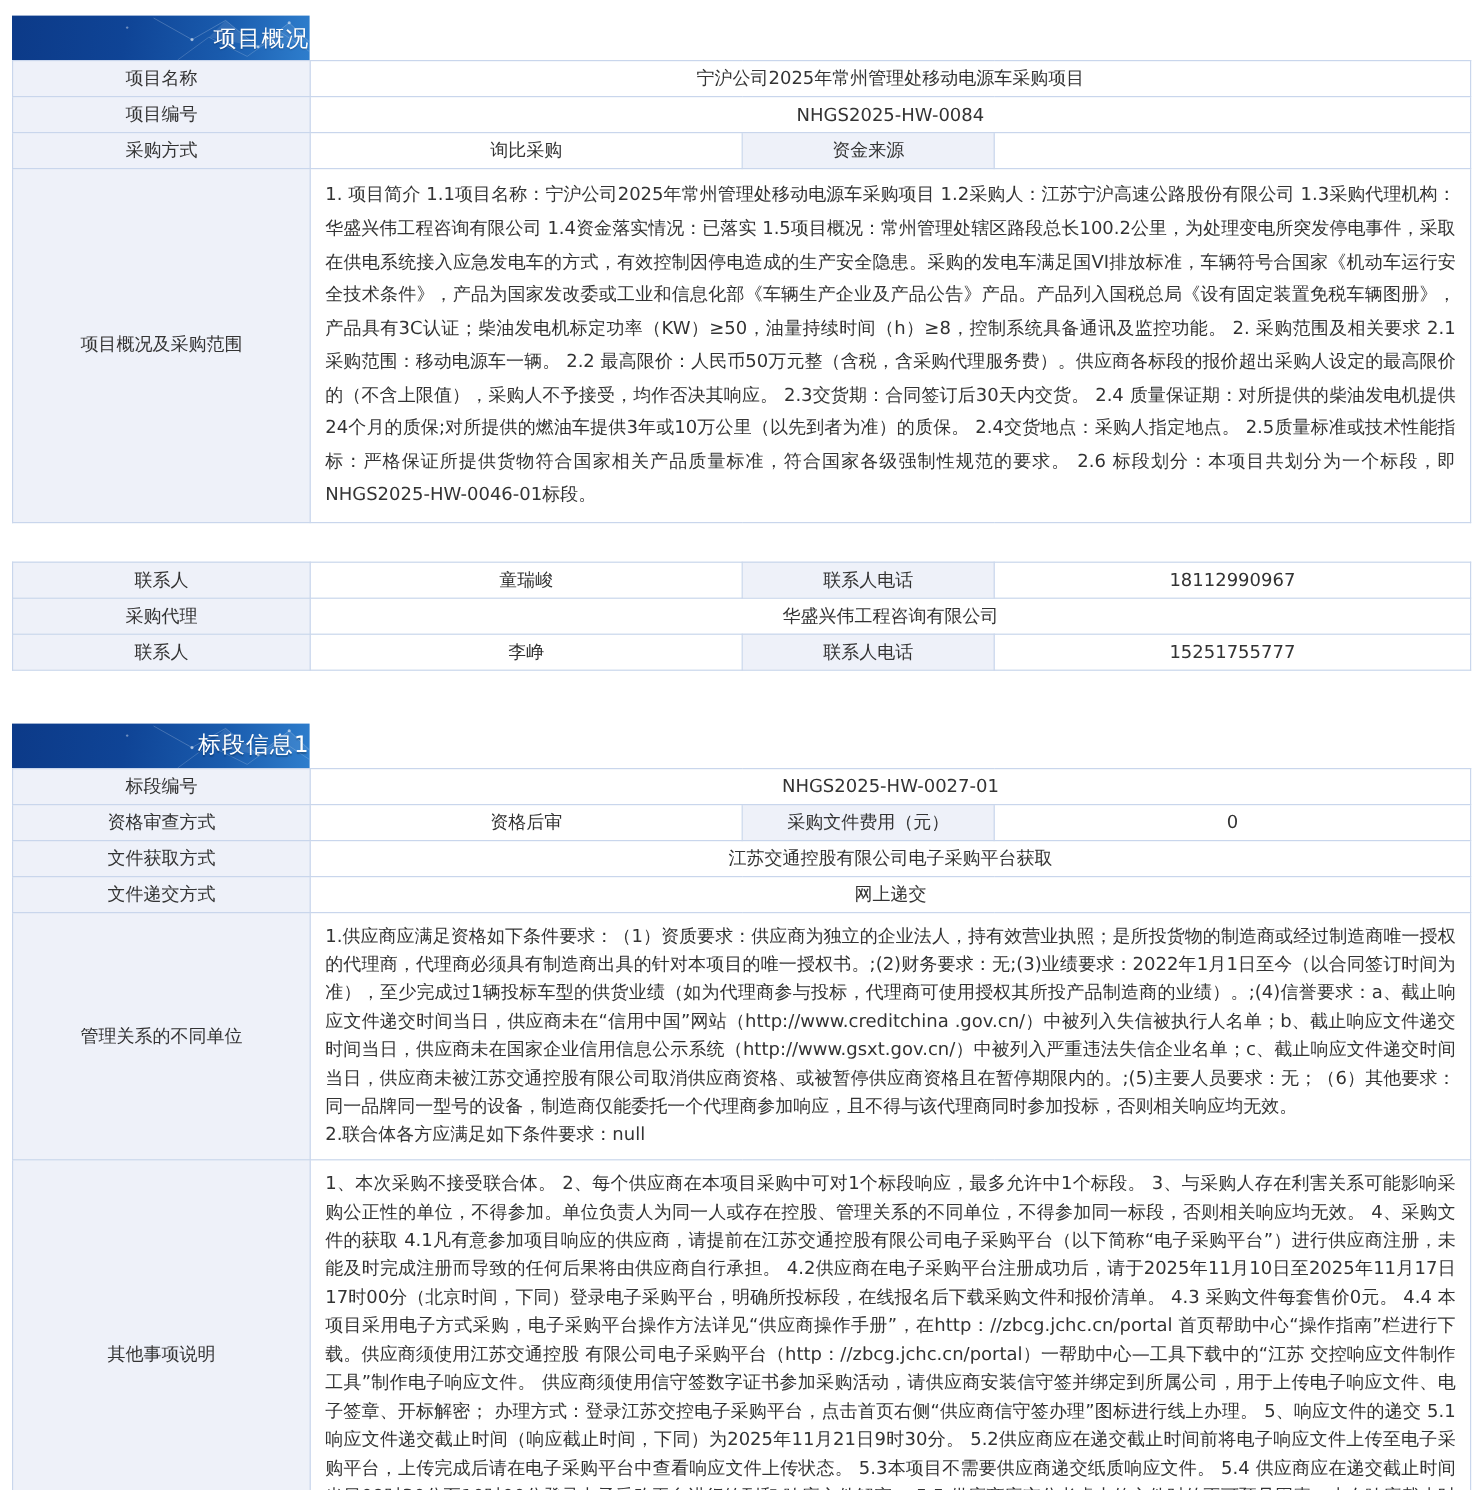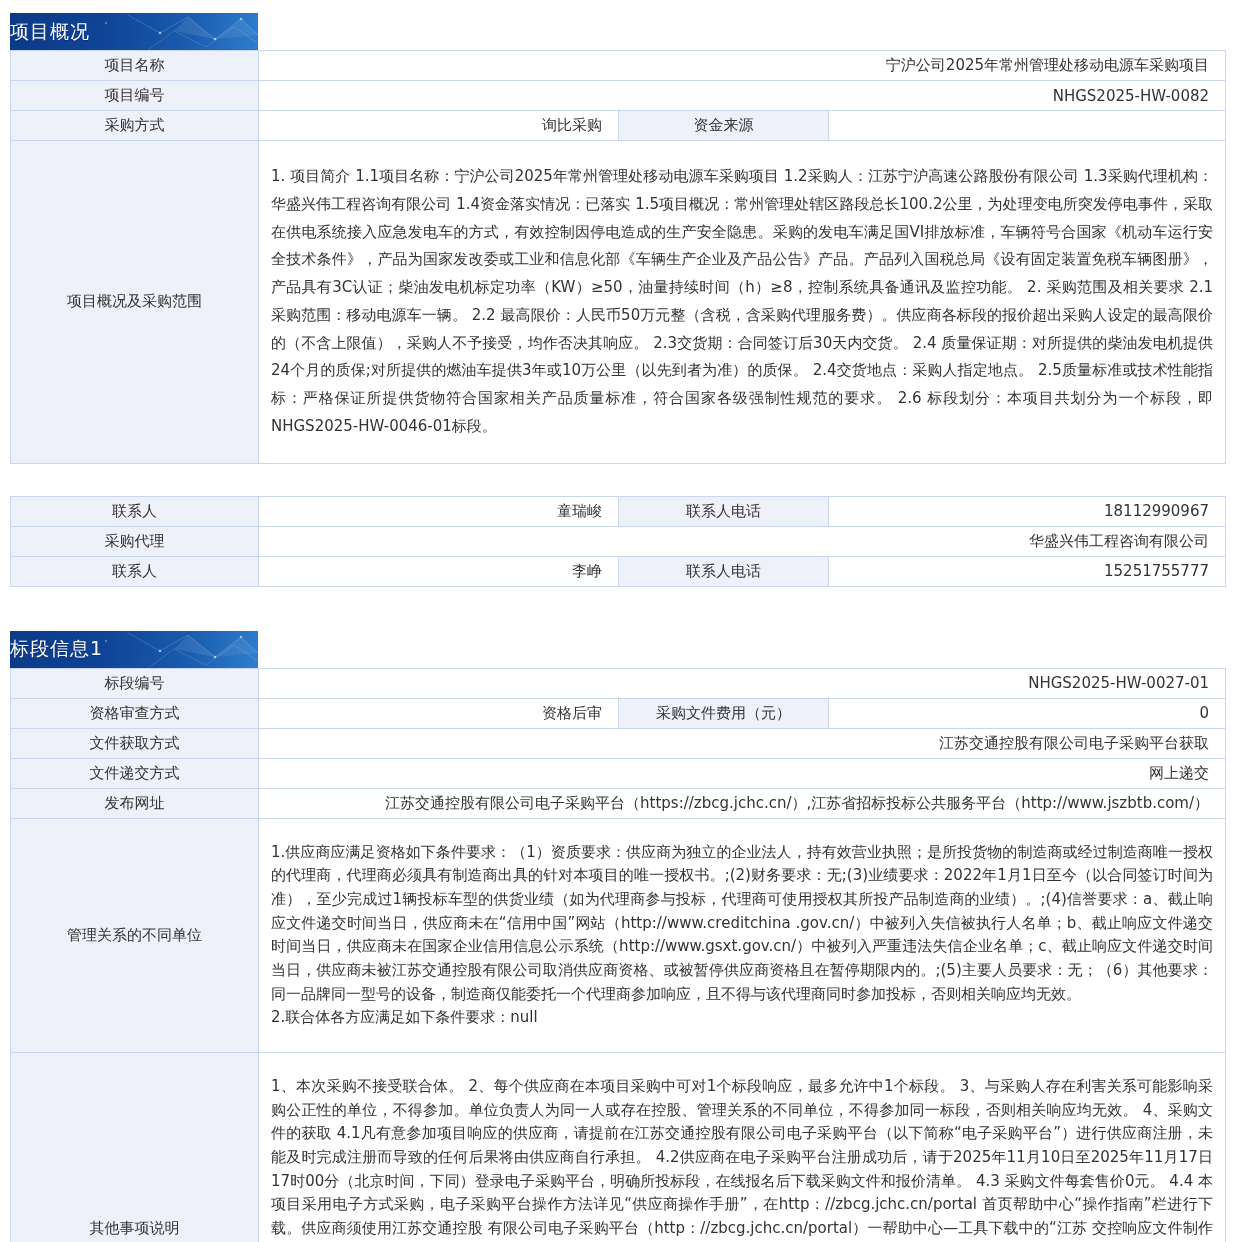--- a/index.html
+++ b/index.html
@@ -11,21 +11,21 @@
   }
   .page { padding:13px 10px 10px 10px; }
 
   .panel2 { margin-top:32px; }
   .panel3 { margin-top:44px; }
 
   .banner {
     position:relative;
     width:248px; height:37px;
     background:linear-gradient(97deg,#0c3a88 0%,#0f4496 38%,#1a5cae 72%,#2e7ecd 100%);
-    display:flex; align-items:center; justify-content:flex-start;
+    display:flex; align-items:center; justify-content:flex-end;
     overflow:hidden;
   }
   .banner-text {
     position:relative; z-index:2;
     color:#ffffff; font-size:19px; letter-spacing:1px;
     text-shadow:0 1px 1px rgba(0,0,0,.25);
   }
   .mesh { position:absolute; inset:0; width:100%; height:100%; z-index:1; }
 
   table.grid {
@@ -41,28 +41,28 @@
   td.label {
     background:#eef1f9;
     text-align:center;
     color:#333;
     height:30px;
     padding:2px 6px;
     margin-top:12px;
   }
   td.value {
     background:#ffffff;
-    text-align:right;
+    text-align:center;
     padding:2px 16px;
     color:#333;
   }
   td.longtext {
     font-size:14px;
     line-height:1.58;
-    padding:22px 12px;
+    padding:8px 12px;
     text-align:justify;
     white-space:pre-line;
   }
   td.scope { line-height:1.85; }
 </style>
 </head>
 <body>
 
 <div class="page">
 
@@ -87,21 +87,21 @@
           <col style="width:210px">
           <col style="width:397px">
         </colgroup>
       <tbody>
           <tr>
         <td class="label">项目名称</td>
         <td class="value" colspan="3">宁沪公司2025年常州管理处移动电源车采购项目</td>
       </tr>
       <tr>
         <td class="label">项目编号</td>
-        <td class="value" colspan="3">NHGS2025-HW-0082</td>
+        <td class="value" colspan="3">NHGS2025-HW-0084</td>
       </tr>
       <tr>
         <td class="label">采购方式</td>
         <td class="value">询比采购</td>
         <td class="label">资金来源</td>
         <td class="value"></td>
       </tr>
       <tr>
         <td class="label">项目概况及采购范围</td>
         <td class="value longtext scope" colspan="3">1. 项目简介 1.1项目名称：宁沪公司2025年常州管理处移动电源车采购项目 1.2采购人：江苏宁沪高速公路股份有限公司 1.3采购代理机构：华盛兴伟工程咨询有限公司 1.4资金落实情况：已落实 1.5项目概况：常州管理处辖区路段总长100.2公里，为处理变电所突发停电事件，采取在供电系统接入应急发电车的方式，有效控制因停电造成的生产安全隐患。采购的发电车满足国VI排放标准，车辆符号合国家《机动车运行安全技术条件》，产品为国家发改委或工业和信息化部《车辆生产企业及产品公告》产品。产品列入国税总局《设有固定装置免税车辆图册》，产品具有3C认证；柴油发电机标定功率（KW）≥50，油量持续时间（h）≥8，控制系统具备通讯及监控功能。 2. 采购范围及相关要求 2.1 采购范围：移动电源车一辆。 2.2 最高限价：人民币50万元整（含税，含采购代理服务费）。供应商各标段的报价超出采购人设定的最高限价的（不含上限值），采购人不予接受，均作否决其响应。 2.3交货期：合同签订后30天内交货。 2.4 质量保证期：对所提供的柴油发电机提供24个月的质保;对所提供的燃油车提供3年或10万公里（以先到者为准）的质保。 2.4交货地点：采购人指定地点。 2.5质量标准或技术性能指标：严格保证所提供货物符合国家相关产品质量标准，符合国家各级强制性规范的要求。 2.6 标段划分：本项目共划分为一个标段，即NHGS2025-HW-0046-01标段。</td>
@@ -173,24 +173,20 @@
       </tr>
       <tr>
         <td class="label">文件获取方式</td>
         <td class="value" colspan="3">江苏交通控股有限公司电子采购平台获取</td>
       </tr>
       <tr>
         <td class="label">文件递交方式</td>
         <td class="value" colspan="3">网上递交</td>
       </tr>
       <tr>
-        <td class="label">发布网址</td>
-        <td class="value" colspan="3">江苏交通控股有限公司电子采购平台（https://zbcg.jchc.cn/）,江苏省招标投标公共服务平台（http://www.jszbtb.com/）</td>
-      </tr>
-      <tr>
         <td class="label">管理关系的不同单位</td>
         <td class="value longtext" colspan="3">1.供应商应满足资格如下条件要求：（1）资质要求：供应商为独立的企业法人，持有效营业执照；是所投货物的制造商或经过制造商唯一授权的代理商，代理商必须具有制造商出具的针对本项目的唯一授权书。;(2)财务要求：无;(3)业绩要求：2022年1月1日至今（以合同签订时间为准），至少完成过1辆投标车型的供货业绩（如为代理商参与投标，代理商可使用授权其所投产品制造商的业绩）。;(4)信誉要求：a、截止响应文件递交时间当日，供应商未在“信用中国”网站（http://www.creditchina .gov.cn/）中被列入失信被执行人名单；b、截止响应文件递交时间当日，供应商未在国家企业信用信息公示系统（http://www.gsxt.gov.cn/）中被列入严重违法失信企业名单；c、截止响应文件递交时间当日，供应商未被江苏交通控股有限公司取消供应商资格、或被暂停供应商资格且在暂停期限内的。;(5)主要人员要求：无；（6）其他要求：同一品牌同一型号的设备，制造商仅能委托一个代理商参加响应，且不得与该代理商同时参加投标，否则相关响应均无效。
 2.联合体各方应满足如下条件要求：null</td>
       </tr>
       <tr>
         <td class="label">其他事项说明</td>
         <td class="value longtext" colspan="3">1、本次采购不接受联合体。 2、每个供应商在本项目采购中可对1个标段响应，最多允许中1个标段。 3、与采购人存在利害关系可能影响采购公正性的单位，不得参加。单位负责人为同一人或存在控股、管理关系的不同单位，不得参加同一标段，否则相关响应均无效。 4、采购文件的获取 4.1凡有意参加项目响应的供应商，请提前在江苏交通控股有限公司电子采购平台（以下简称“电子采购平台”）进行供应商注册，未能及时完成注册而导致的任何后果将由供应商自行承担。 4.2供应商在电子采购平台注册成功后，请于2025年11月10日至2025年11月17日17时00分（北京时间，下同）登录电子采购平台，明确所投标段，在线报名后下载采购文件和报价清单。 4.3 采购文件每套售价0元。 4.4 本项目采用电子方式采购，电子采购平台操作方法详见“供应商操作手册”，在http：//zbcg.jchc.cn/portal 首页帮助中心“操作指南”栏进行下载。供应商须使用江苏交通控股 有限公司电子采购平台（http：//zbcg.jchc.cn/portal）一帮助中心—工具下载中的“江苏 交控响应文件制作工具”制作电子响应文件。 供应商须使用信守签数字证书参加采购活动，请供应商安装信守签并绑定到所属公司，用于上传电子响应文件、电子签章、开标解密； 办理方式：登录江苏交控电子采购平台，点击首页右侧“供应商信守签办理”图标进行线上办理。 5、响应文件的递交 5.1响应文件递交截止时间（响应截止时间，下同）为2025年11月21日9时30分。 5.2供应商应在递交截止时间前将电子响应文件上传至电子采购平台，上传完成后请在电子采购平台中查看响应文件上传状态。 5.3本项目不需要供应商递交纸质响应文件。 5.4 供应商应在递交截止时间当日09时30分至10时00分登录电子采购平台进行签到和 响应文件解密。 5.5 供应商应充分考虑上传文件时的不可预见因素，未在响应截止时间前完成上传的，视 为逾期送达，电子采购平台将予以拒收。</td>
       </tr>
     </tbody>
       </table>

